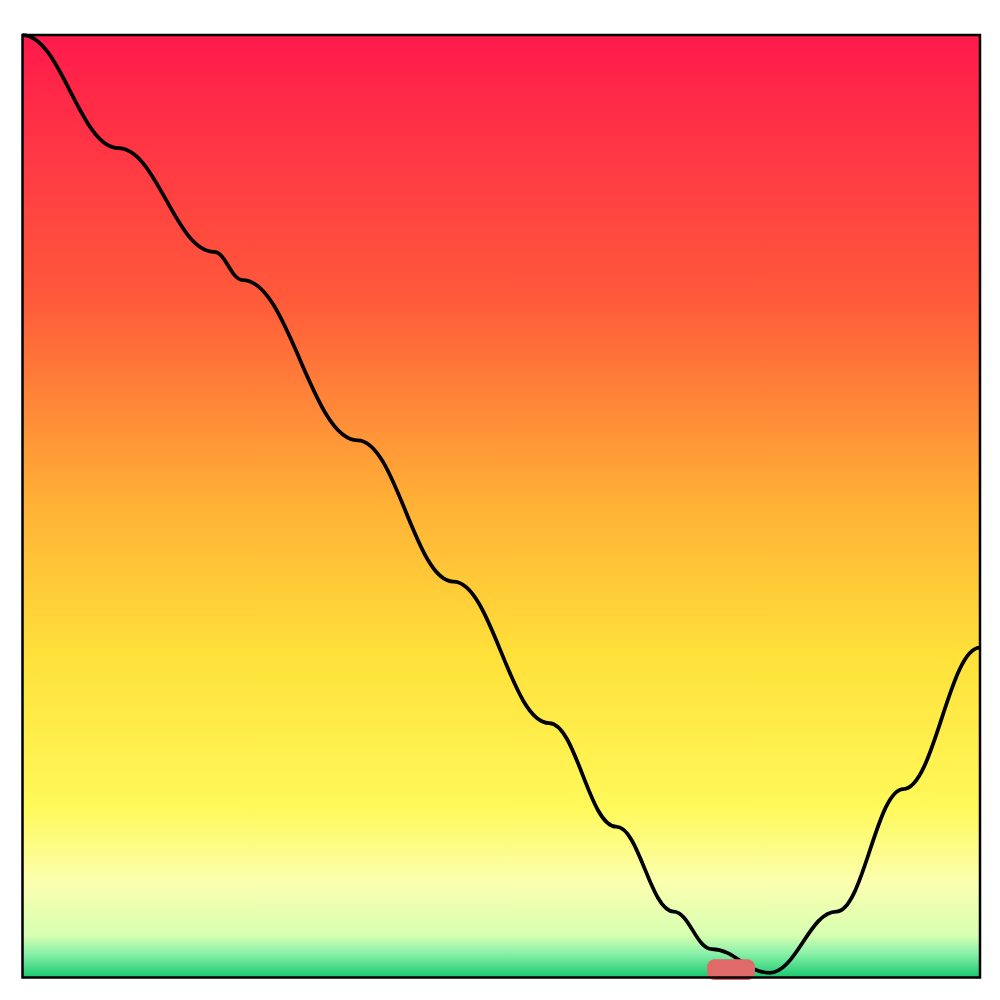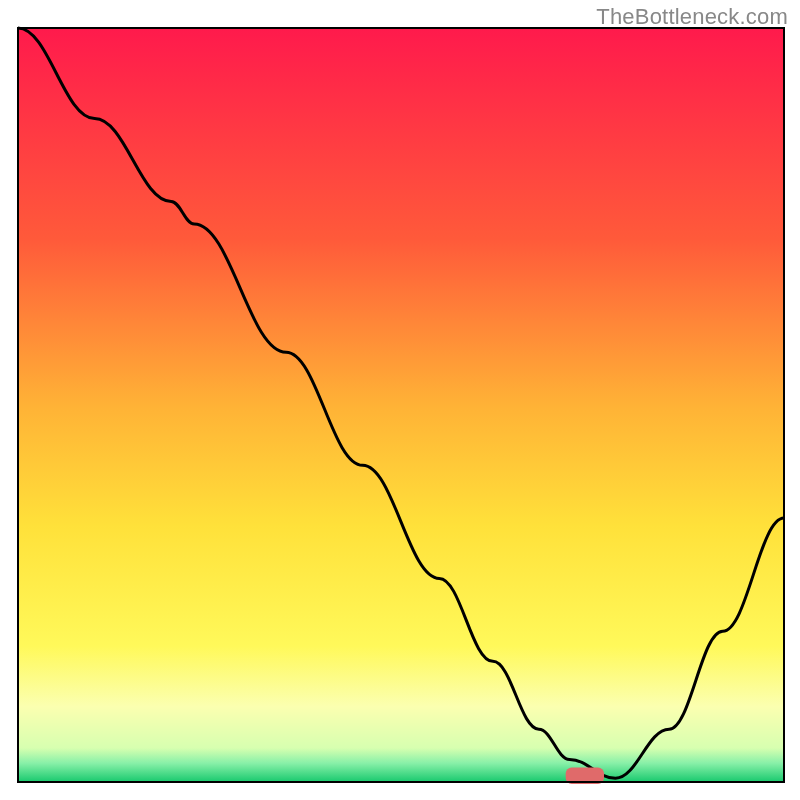--- a/index.html
+++ b/index.html
@@ -32,21 +32,20 @@
     width: 800px;
     height: 800px;
     z-index: 1;
   }
 </style>
 </head>
 <body>
 
 <div class="chart-wrap">
 
-  <div class="watermark">TheBottleneck.com</div>
 
   <svg id="chart-svg" viewBox="0 0 800 800">
     <defs>
       <linearGradient id="bg-grad" x1="0" y1="0" x2="0" y2="1">
           <stop offset="0%" stop-color="#ff1a4c"></stop>
           <stop offset="28.000000000000004%" stop-color="#ff5a3a"></stop>
           <stop offset="50%" stop-color="#ffb236"></stop>
           <stop offset="66%" stop-color="#ffe13a"></stop>
           <stop offset="82%" stop-color="#fff95a"></stop>
           <stop offset="90%" stop-color="#fbffb0"></stop>

